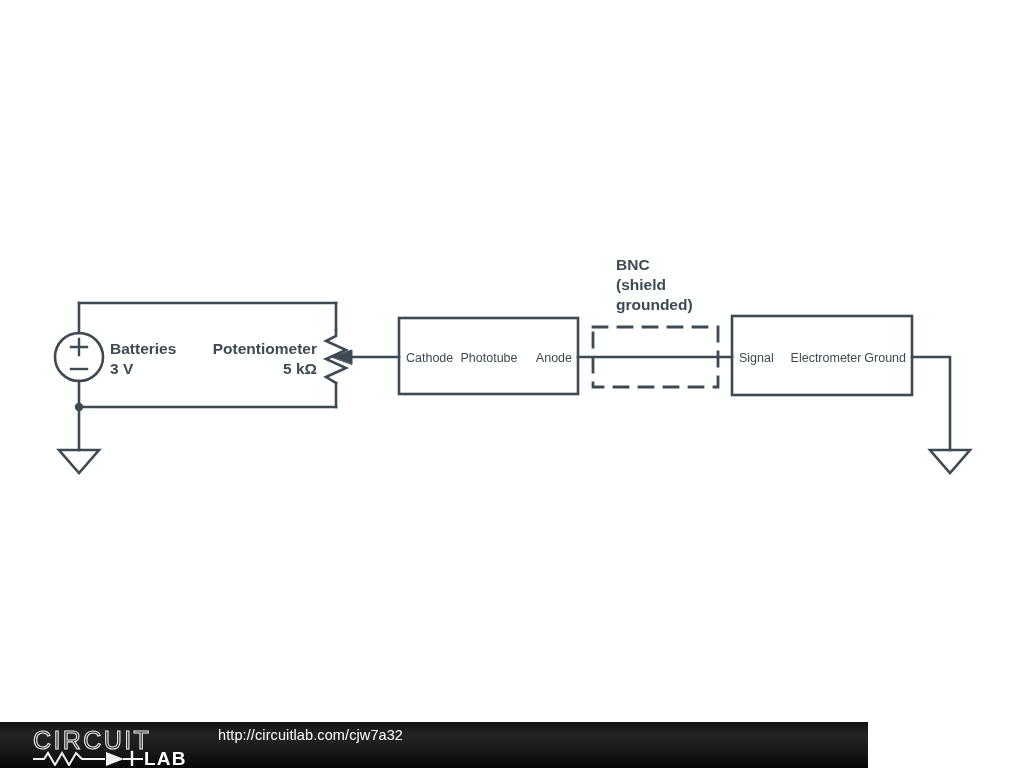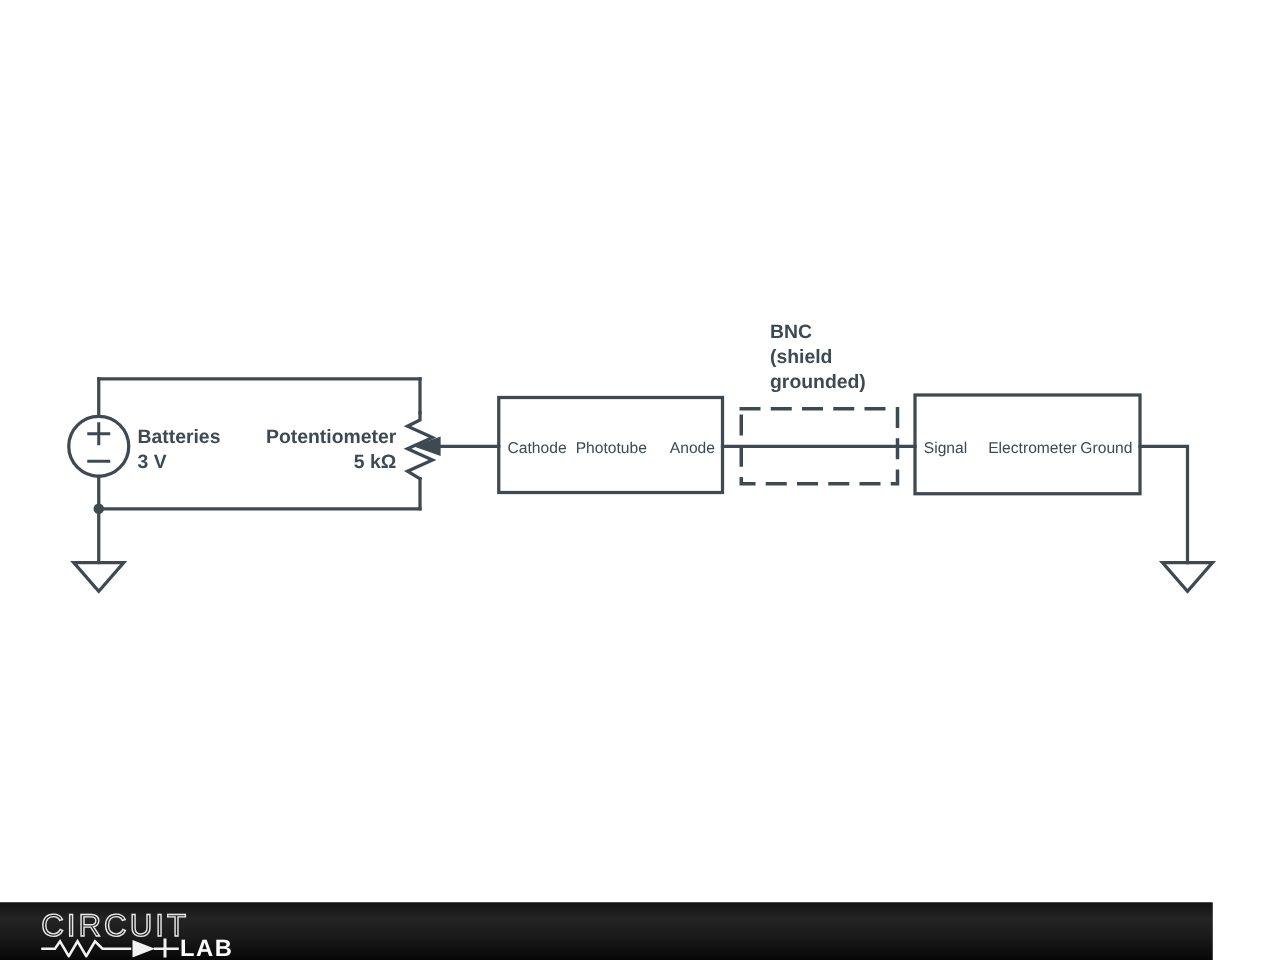--- a/index.html
+++ b/index.html
@@ -26,21 +26,21 @@
   }
   #canvas svg {
     display: block;
   }
 
   
   #footer {
     position: absolute;
     left: 0;
     top: 722px;
-    width: 970px;
+    width: 868px;
     height: 46px;
     background: #0d0d0d;
     background-image: linear-gradient(to bottom, #121212 0%, #242424 28%, #1a1a1a 60%, #070707 100%);
     overflow: hidden;
   }
   #footer-logo {
     position: absolute;
     left: 32px;
     top: 6px;
     width: 165px;
@@ -163,15 +163,16 @@
         <path d="M2,31 L12,31 L16,25 L23,37 L30,25 L37,37 L44,25 L50,31 L72,31"></path>
         <path d="M92,31 L110,31"></path>
         <path d="M100,24 L100,38" stroke-width="2.4"></path>
       </g>
       <polygon points="74,24 74,38 92,31" fill="#f2f2f2" stroke="none"></polygon>
       <text x="112" y="37" fill="#ffffff" font-family="'Liberation Sans', sans-serif" font-size="19" font-weight="bold" letter-spacing="1.2">LAB</text>
     </svg>
   </div>
 
   <div id="footer-text">
+    <div class="footer-line2">http://circuitlab.com/cjw7a32</div>
   </div>
 
 </div>
 
 </body></html>

